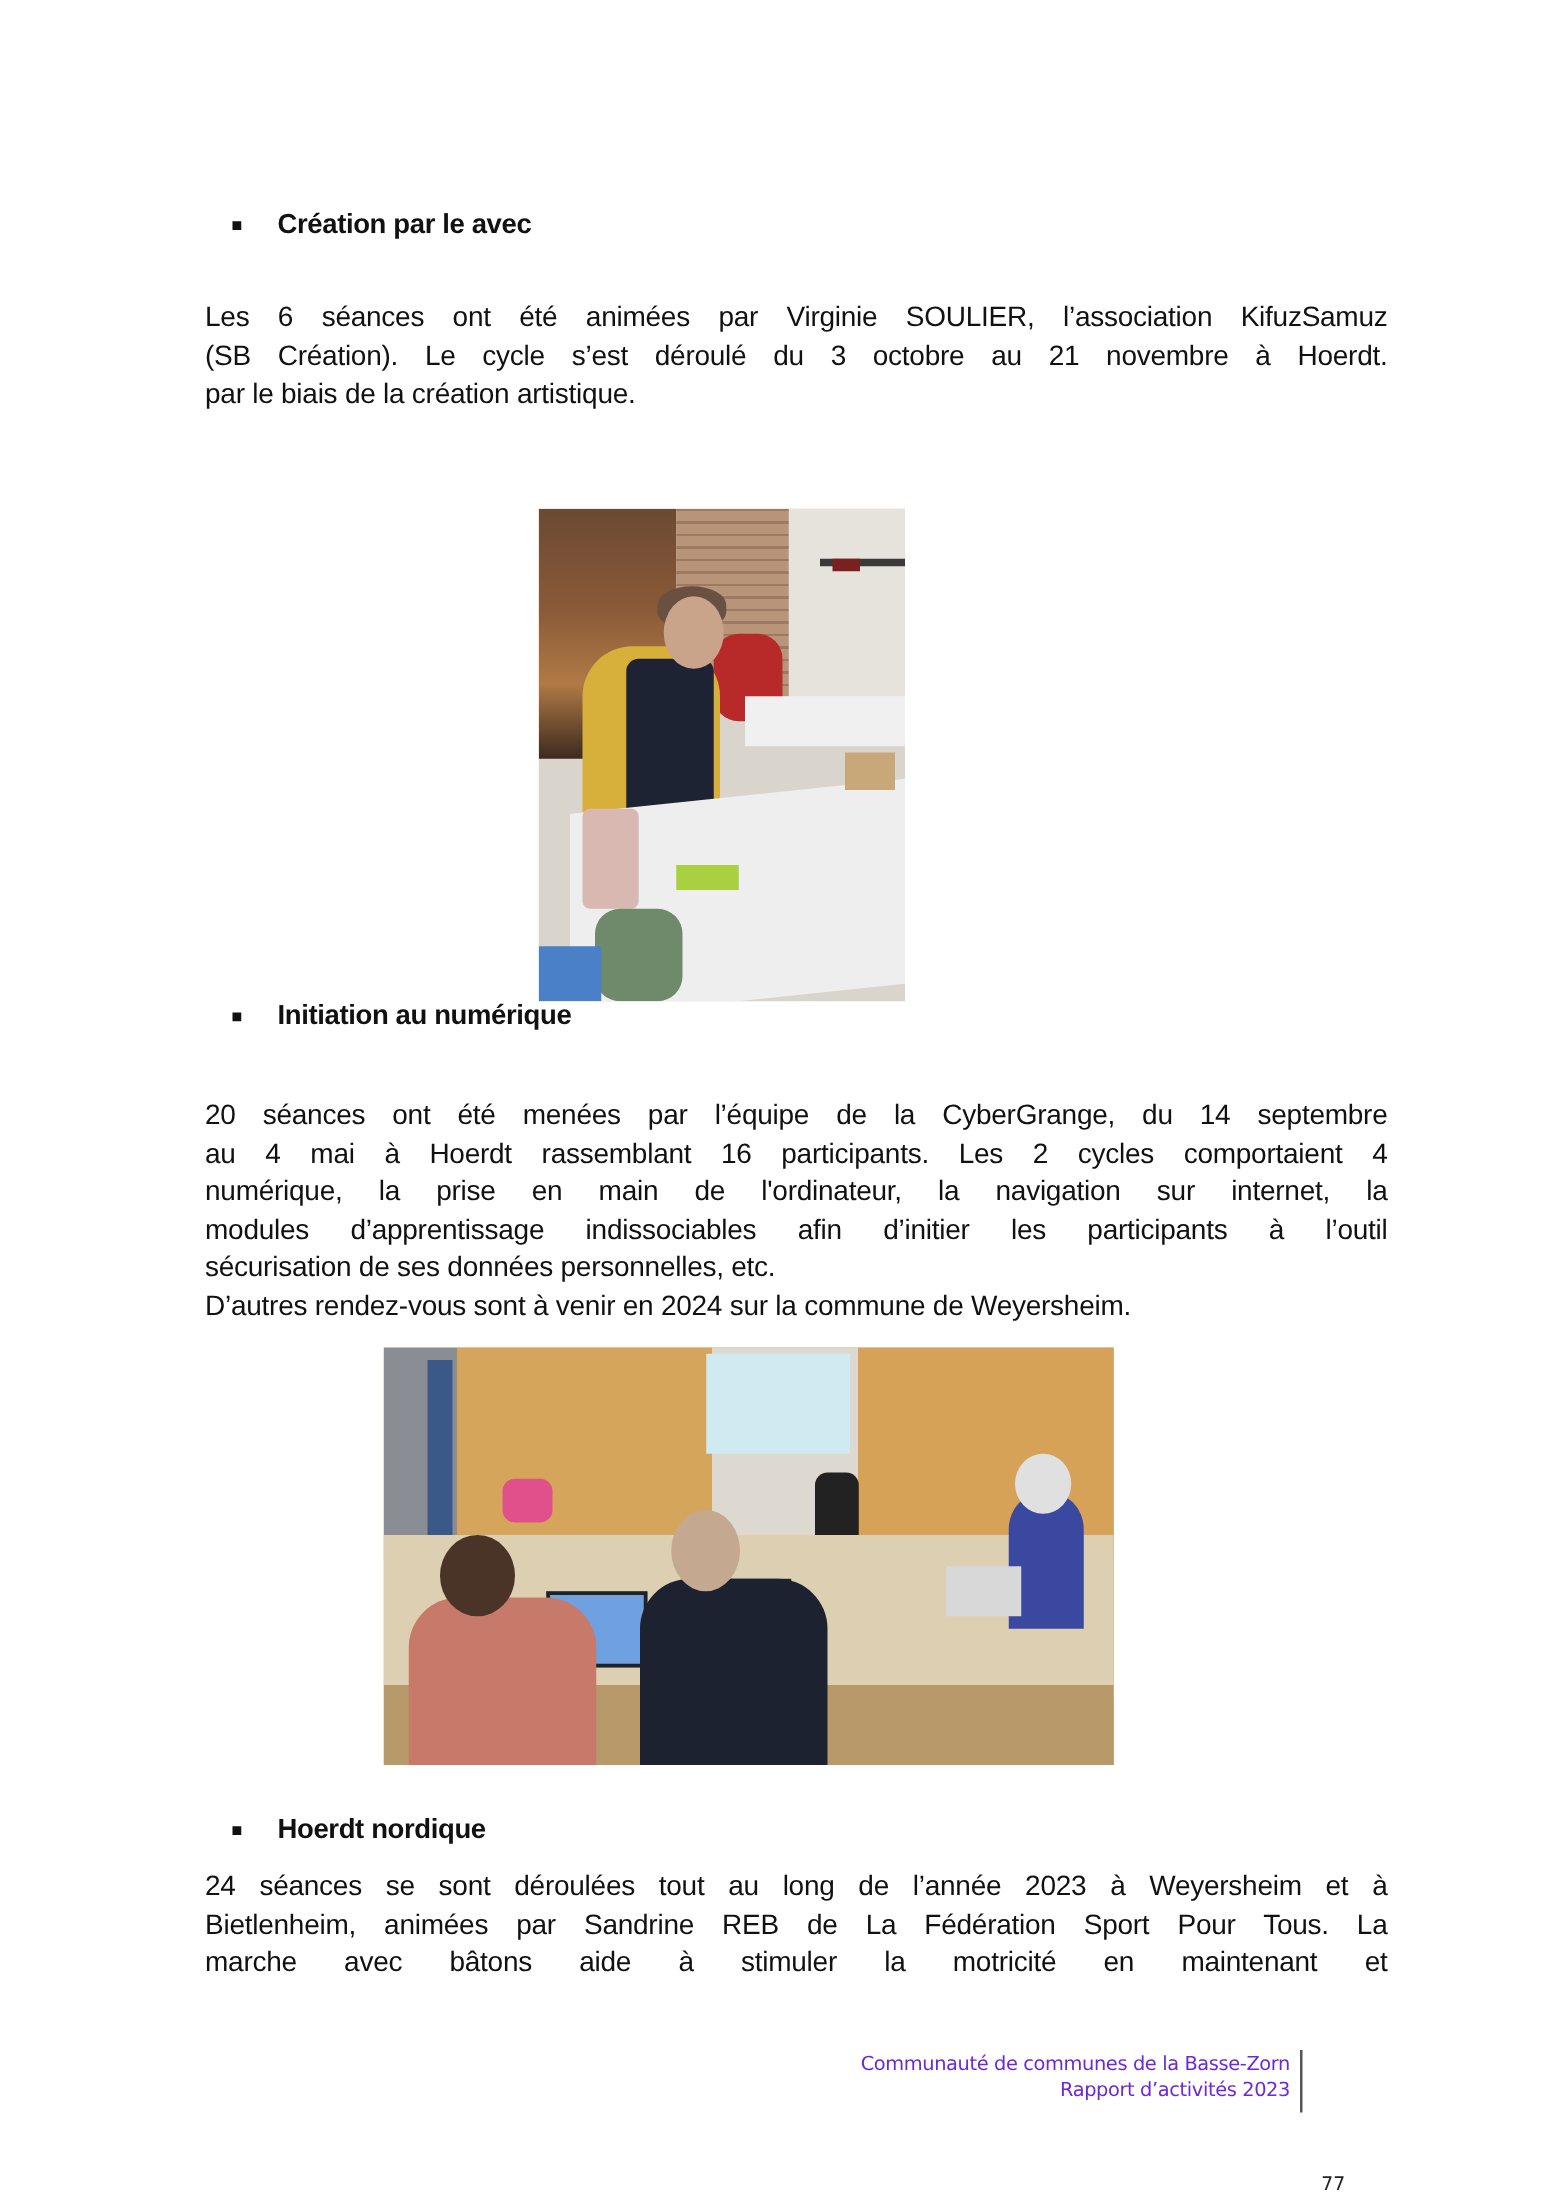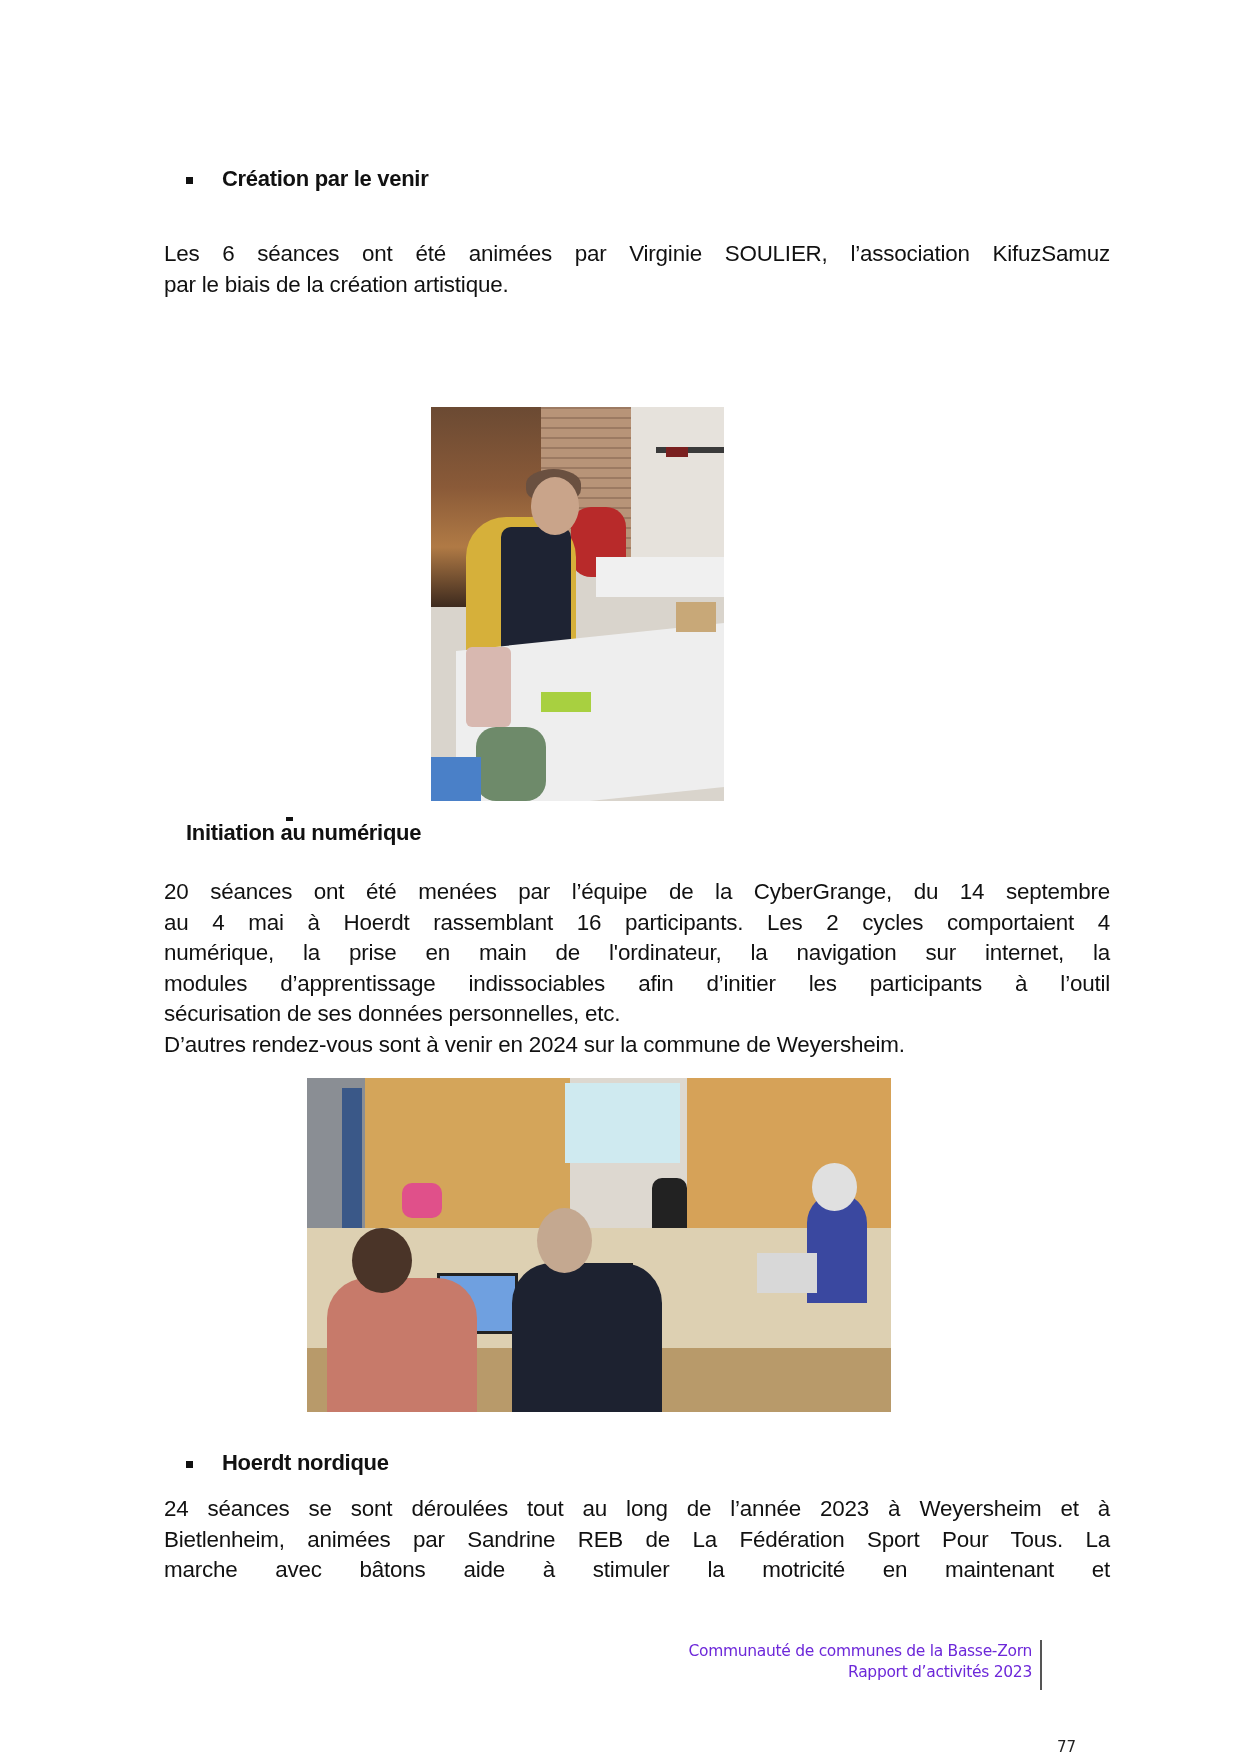--- a/index.html
+++ b/index.html
@@ -84,24 +84,25 @@
     font-family: "DejaVu Sans", sans-serif;
   }
 </style>
 </head>
 <body>
 
 <div class="page">
 
   <div class="bullet-heading" style="top:164px;">
     <span class="bullet-square"></span>
-    <span>Création par le venir</span>
+    <span>Création par le avec</span>
   </div>
   <p class="para" style="top:223px;">
     <span class="line">Les 6 séances ont été animées par Virginie SOULIER, l’association KifuzSamuz</span>
+    <span class="line">(SB Création). Le cycle s’est déroulé du 3 octobre au 21 novembre à Hoerdt.</span>
     <span class="line last">par le biais de la création artistique.</span>
   </p>
 
   <div class="photo" id="photo1">
     <div class="wall-l"></div>
       <div class="brick"></div>
       <div class="wall-r"></div>
     <div class="beam"></div>
       <div class="clock"></div>
     <div class="person2"></div>
@@ -111,21 +112,21 @@
     <div class="hair1"></div>
       <div class="head1"></div>
     <div class="table1"></div>
     <div class="box"></div>
     <div class="jar1"></div>
       <div class="green"></div>
     <div class="cloth"></div>
       <div class="blue"></div>
   </div>
 
-  <div class="bullet-heading" style="top:816px;flex-direction:column;">
+  <div class="bullet-heading" style="top:797px;">
     <span class="bullet-square"></span>
     <span>Initiation au numérique</span>
   </div>
   <p class="para" style="top:861px;">
     <span class="line">20 séances ont été menées par l’équipe de la CyberGrange, du 14 septembre</span>
     <span class="line">au 4 mai à Hoerdt rassemblant 16 participants. Les 2 cycles comportaient 4</span>
     <span class="line">numérique, la prise en main de l'ordinateur, la navigation sur internet, la</span>
     <span class="line">modules d’apprentissage indissociables afin d’initier les participants à l’outil</span>
     <span class="line last">sécurisation de ses données personnelles, etc.</span>
     <span class="line last">D’autres rendez-vous sont à venir en 2024 sur la commune de Weyersheim.</span>

